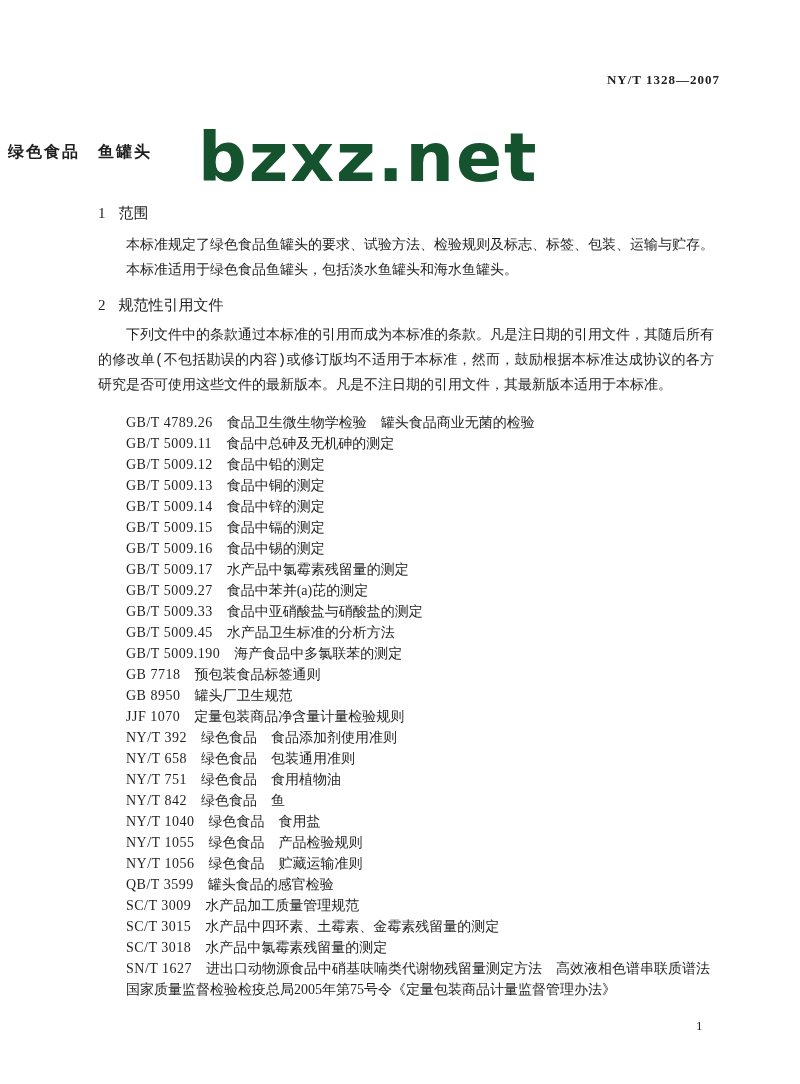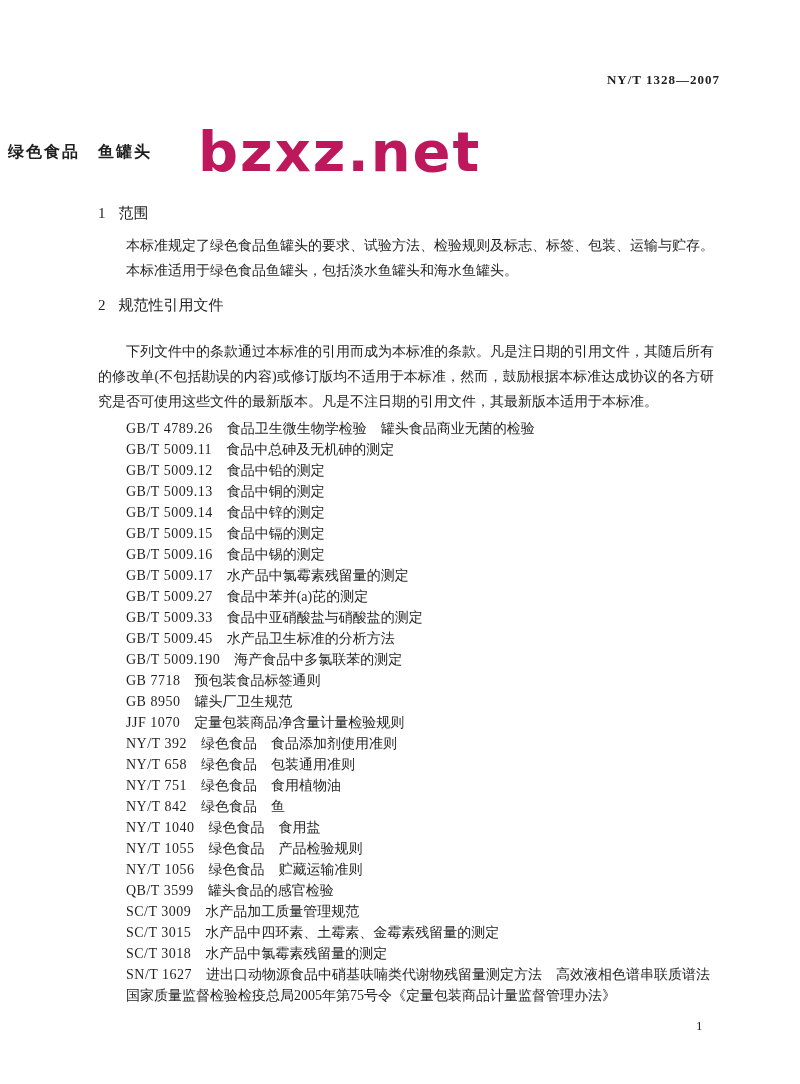--- a/index.html
+++ b/index.html
@@ -16,24 +16,24 @@
     font-family: "Liberation Serif", "DejaVu Serif", serif;
     color: #1f1f1f;
   }
   .watermark {
     position: absolute;
     left: 198px;
     top: 124px;
     z-index: 0;
     font-family: "DejaVu Sans", sans-serif;
     font-weight: bold;
-    font-size: 56px;
+    font-size: 68px;
     line-height: 1;
     letter-spacing: 2px;
-    color: #be185d;
+    color: #14532d;
     user-select: none;
   }
   .std-code {
     position: absolute;
     top: 72px;
     right: 80px;
     z-index: 1;
     font-size: 13px;
     font-weight: bold;
     letter-spacing: 1px;
@@ -61,31 +61,32 @@
     margin: 0 0 10px 0;
     font-size: 15px;
     font-weight: normal;
     line-height: 20px;
   }
   .sec-heading .sec-num {
     margin-right: 13px;
   }
   .sec-heading.second {
     margin-top: 12px;
-    margin-bottom: 24px;
+    margin-bottom: 8px;
   }
   .para {
     margin: 0;
     font-size: 14px;
     line-height: 25px;
     text-indent: 2em;
     text-align: justify;
+    font-family: Liberation Mono, monospace;
   }
   .ref-list {
-    margin-top: 4px;
+    margin-top: 14px;
     padding-left: 28px;
   }
   .ref-row {
     font-size: 14px;
     line-height: 21px;
     white-space: nowrap;
   }
   .ref-code {
     margin-right: 14px;
     letter-spacing: 0.5px;

